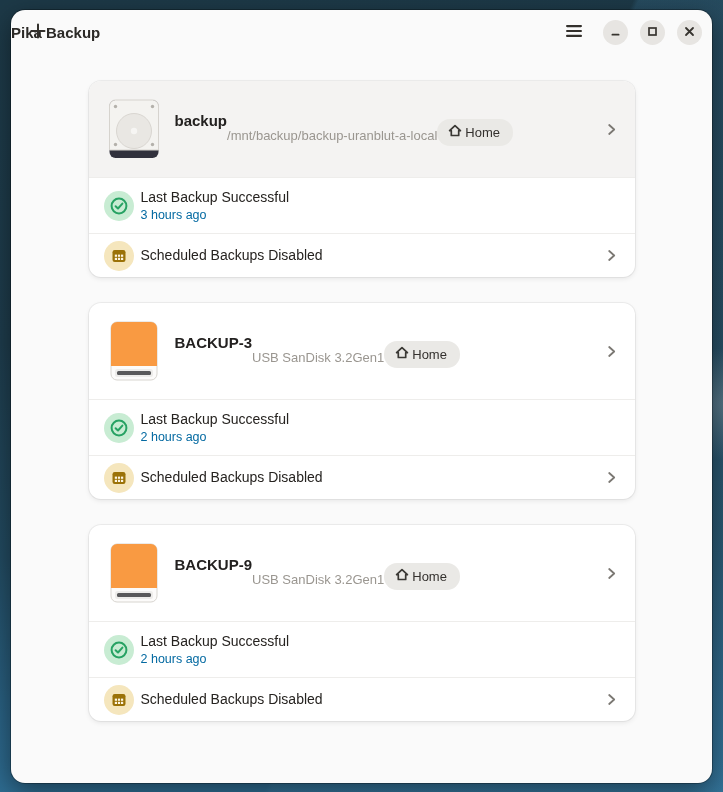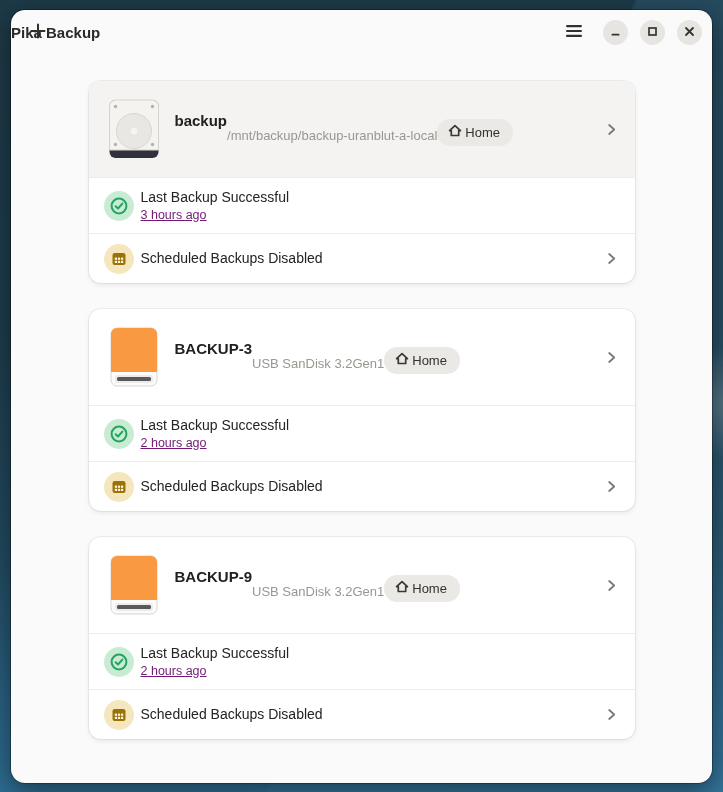--- a/index.html
+++ b/index.html
@@ -58,25 +58,25 @@
     background:#eae9e6; border-radius:13px; padding:4px 13px 4px 10px;
     font-size:13px; color:#34312e;
   }
   .chev{ flex:none; display:flex; align-items:center; }
 
   .row{
     display:flex; align-items:center; gap:7px;
     padding:0 16px 0 15px; border-top:1px solid #eeedeb;
   }
   .row.status{ height:56px; }
-  .row.sched{ height:50px; cursor:pointer; }
+  .row.sched{ height:44px; cursor:pointer; }
   .badge-circle{ width:30px; height:30px; flex:none; }
   .row-text{ flex:1; min-width:0; }
   .row-title{ font-size:14px; color:#262320; line-height:1.3; }
-  .row-sub{ font-size:12.5px; color:#701a75; line-height:1.3; margin-top:1px;text-decoration:underline; }
+  .row-sub{ font-size:12.5px; color:#0369a1; line-height:1.3; margin-top:1px; }
 </style>
 </head>
 <body>
 
 <svg width="0" height="0" style="position:absolute">
   <defs>
     <g id="hdd">
       <rect x="1.5" y="2" width="49" height="58" rx="6" fill="#31313d"></rect>
       <path d="M1.5 8 a6 6 0 0 1 6 -6 h37 a6 6 0 0 1 6 6 v44 h-49 z" fill="#f4f3f0" stroke="#d6d3ce" stroke-width="1"></path>
       <circle cx="26" cy="33" r="17.5" fill="#e9e7e3" stroke="#d9d6d1" stroke-width="1"></circle>

